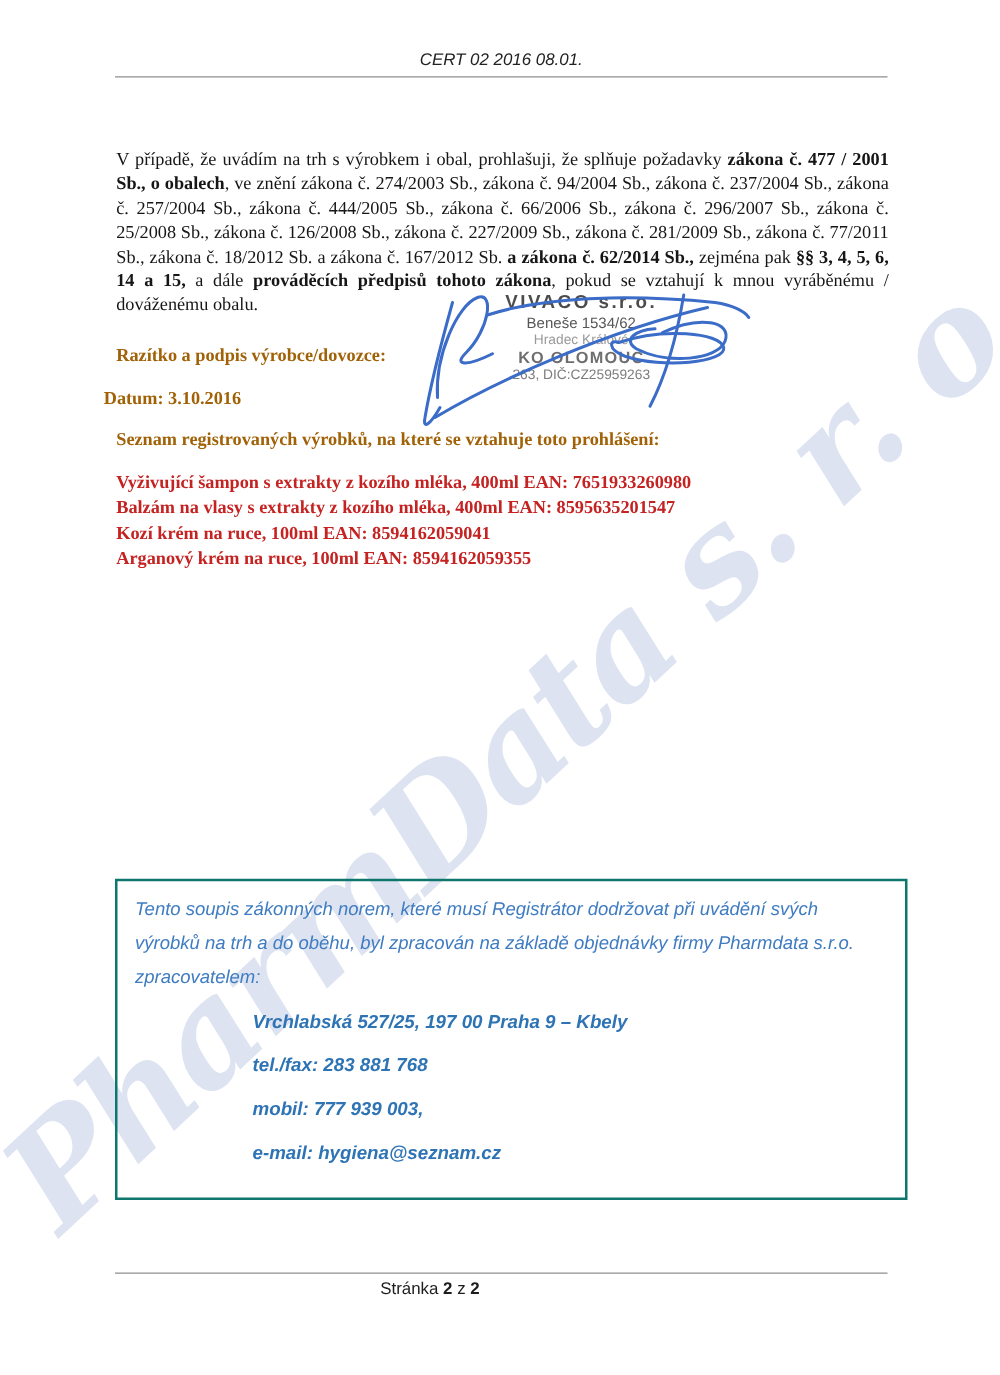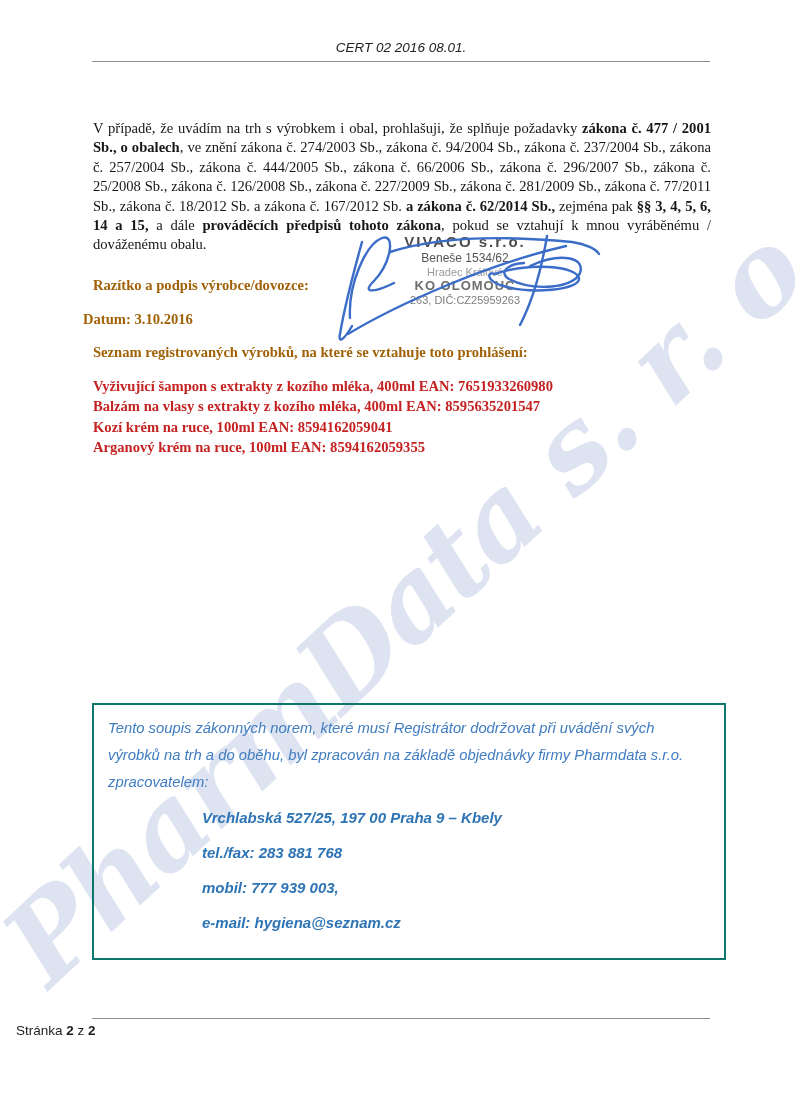--- a/index.html
+++ b/index.html
@@ -44,21 +44,21 @@
 
   
   .info-box{left:92px;top:703px;width:630px;height:253px;border:2px solid #0f766e;
     background:transparent;z-index:2;font-family:"Liberation Sans",sans-serif;font-style:italic;}
   .info-intro{margin:10px 14px 0 14px;font-size:14.8px;line-height:27px;color:#3f7cc1;}
   .info-lines{margin:13px 0 0 108px;}
   .info-line{font-weight:bold;font-size:15px;color:#2e74b5;height:35px;}
 
   
   .footer-rule{top:1018px;left:92px;width:618px;height:1px;background:#8f8f8f;z-index:2;}
-  .page-footer{top:1023px;left:16px;width:684px;
+  .page-footer{top:1023px;left:2px;width:684px;text-align:center;
     font-family:"Liberation Sans",sans-serif;font-size:13.5px;color:#1d1d1d;z-index:2;}
 </style>
 </head>
 <body>
 
 <div class="abs watermark">PharmData s. r. o.</div>
 
 <div class="abs header-ref">CERT 02 2016 08.01.</div>
 <div class="abs header-rule"></div>
 

